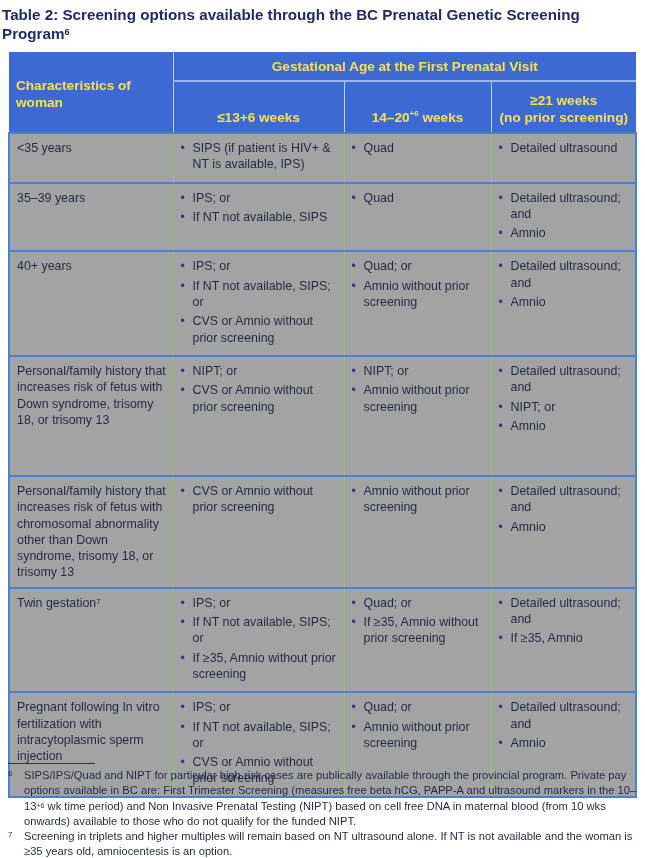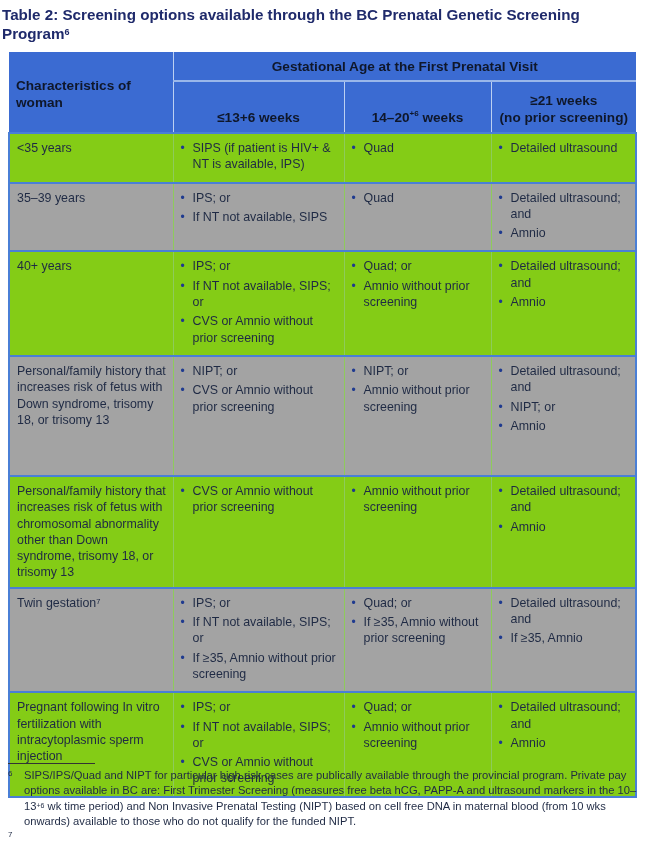--- a/index.html
+++ b/index.html
@@ -43,42 +43,42 @@
       line-height: 16.3px;
       color: #1f2a44;
     }
     table.screen col.c0 { width: 164px; }
     table.screen col.c1 { width: 171px; }
     table.screen col.c2 { width: 147px; }
     table.screen col.c3 { width: 145px; }
 
     table.screen th {
       background: #3b6bd2;
-      color: #0f172a;
+      color: #fde047;
       font-weight: bold;
       font-size: 13.6px;
       line-height: 17px;
       padding: 0;
       border-left: 1px solid #bcd0f2;
     }
     table.screen th.first { border-left: none; text-align: left; padding-left: 7px; vertical-align: bottom; padding-bottom: 21px; }
     table.screen th.group { height: 28px; border-bottom: 2px solid #9ab7ea; text-align: center; }
     table.screen th.sub { height: 44px; text-align: center; vertical-align: bottom; padding-bottom: 6px; }
 
     table.screen td {
       vertical-align: top;
       padding: 6px 4px 6px 7px;
       border-left: 1px solid #8ecb5b;
       border-top: 2px solid #4a7fd6;
     }
     table.screen td.first { border-left: 2px solid #4a7fd6; }
     table.screen td.last { border-right: 2px solid #4a7fd6; }
     table.screen tr.last td { border-bottom: 2px solid #4a7fd6; }
     table.screen tr.alt td { background: #a3a3a3; }
-    table.screen tr.plain td { background: #84cc16; }
+    table.screen tr.plain td { background: #a3a3a3; }
 
     ul.opts {
       list-style: none;
       margin: 0;
       padding: 0;
     }
     ul.opts li {
       position: relative;
       padding-left: 12px;
       margin-bottom: 3px;
@@ -302,14 +302,14 @@
             <li><span class="bullet">•</span><span>Amnio</span></li>
           </ul>
         </td>
       </tr>
     </tbody>
 </table>
 
 <div class="rule"></div>
 <div class="footnotes" id="footnotes">
     <div class="fn"><span class="mark">6</span><span>SIPS/IPS/Quad and NIPT for particular high risk cases are publically available through the provincial program. Private pay options available in BC are: First Trimester Screening (measures free beta hCG, PAPP-A and ultrasound markers in the 10–13</span><sup>+6</sup><span> wk time period) and Non Invasive Prenatal Testing (NIPT) based on cell free DNA in maternal blood (from 10 wks onwards) available to those who do not qualify for the funded NIPT.</span></div>
-    <div class="fn"><span class="mark">7</span></div>
+    <div class="fn"><span class="mark">7</span><span>Screening in triplets and higher multiples will remain based on NT ultrasound alone. If NT is not available and the woman is ≥35 years old, amniocentesis is an option.</span></div>
   </div>
 
 </body></html>

